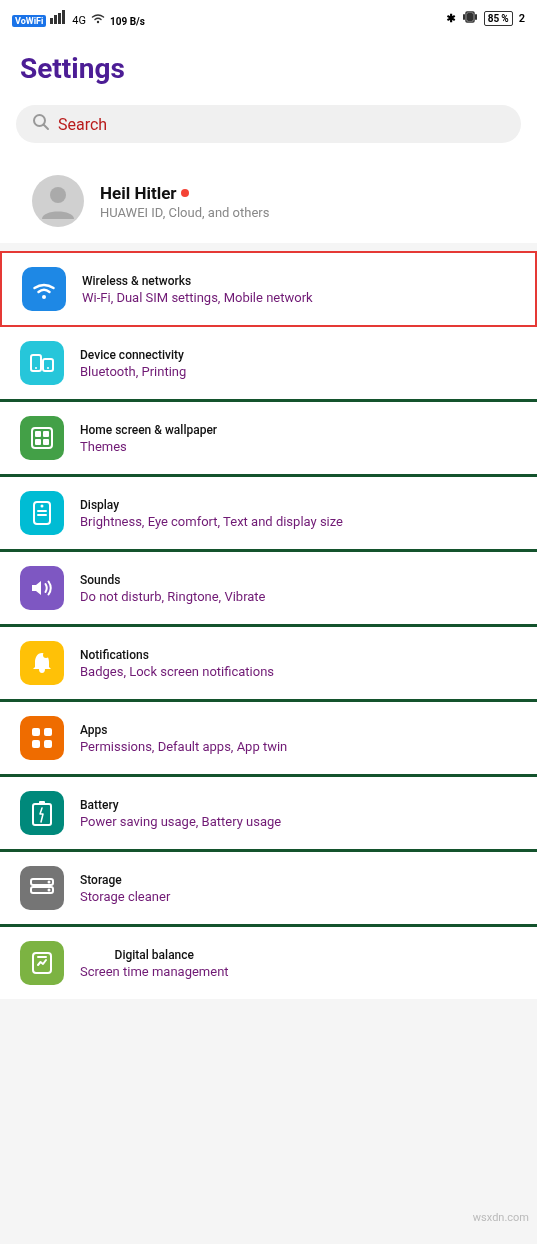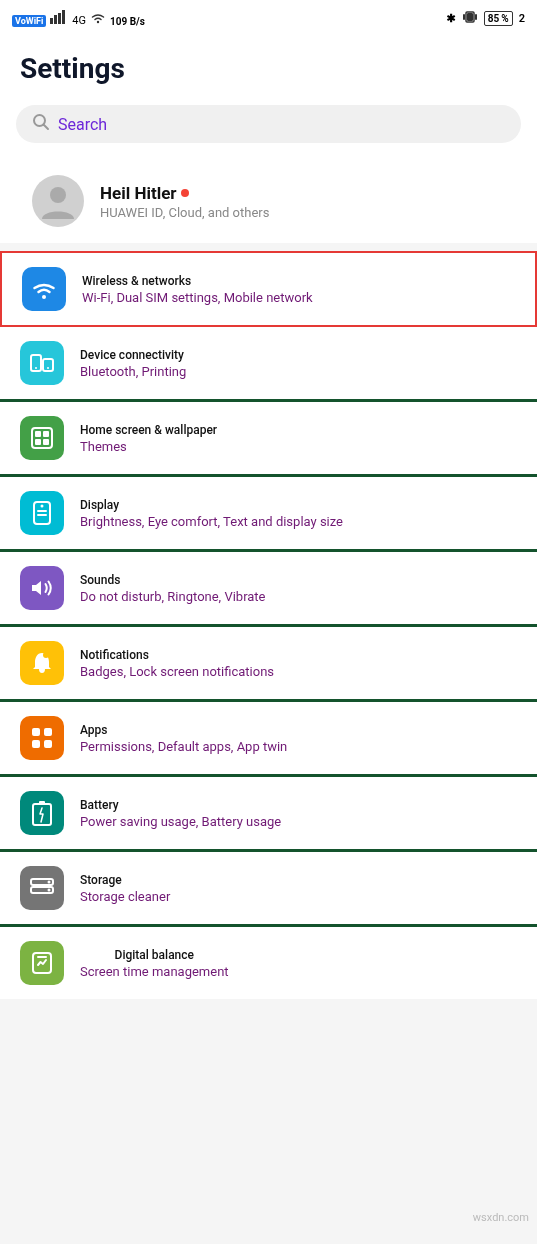--- a/index.html
+++ b/index.html
@@ -55,21 +55,21 @@
     }
 
     
     .page-title-bar {
       background: #fff;
       padding: 16px 20px 12px 20px;
     }
     .page-title {
       font-size: 28px;
       font-weight: bold;
-      color: #0f172a;
+      color: #4c1d95;
     }
 
     
     .search-container {
       background: #fff;
       padding: 8px 16px 16px 16px;
     }
     .search-box {
       display: flex;
       align-items: center;
@@ -77,21 +77,21 @@
       border-radius: 24px;
       padding: 8px 16px;
       gap: 8px;
     }
     .search-icon-svg {
       color: #999;
       flex-shrink: 0;
     }
     .search-text {
       font-size: 16px;
-      color: #6d28d9;
+      color: #b91c1c;
     }
 
     
     .profile-row {
       background: #fff;
       display: flex;
       align-items: center;
       padding: 16px 32px;
       gap: 16px;
       margin-bottom: 8px;

